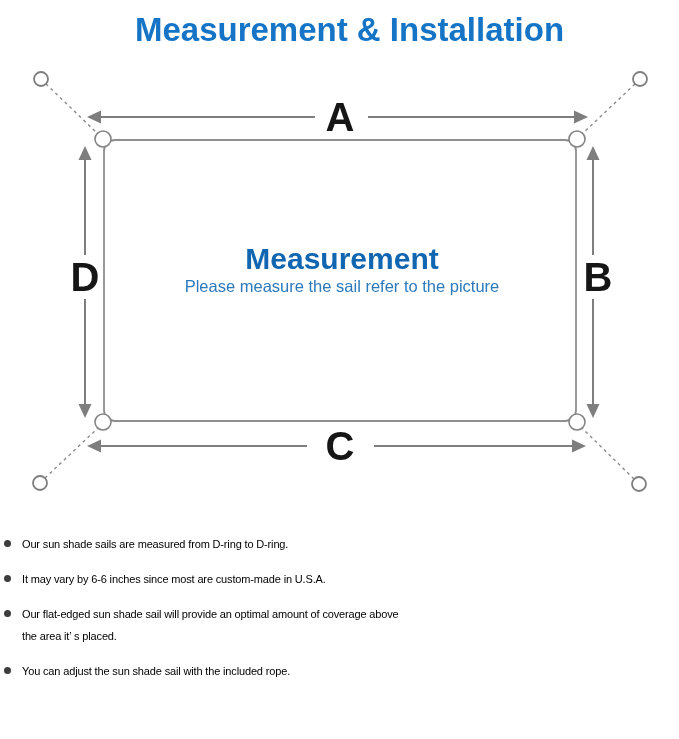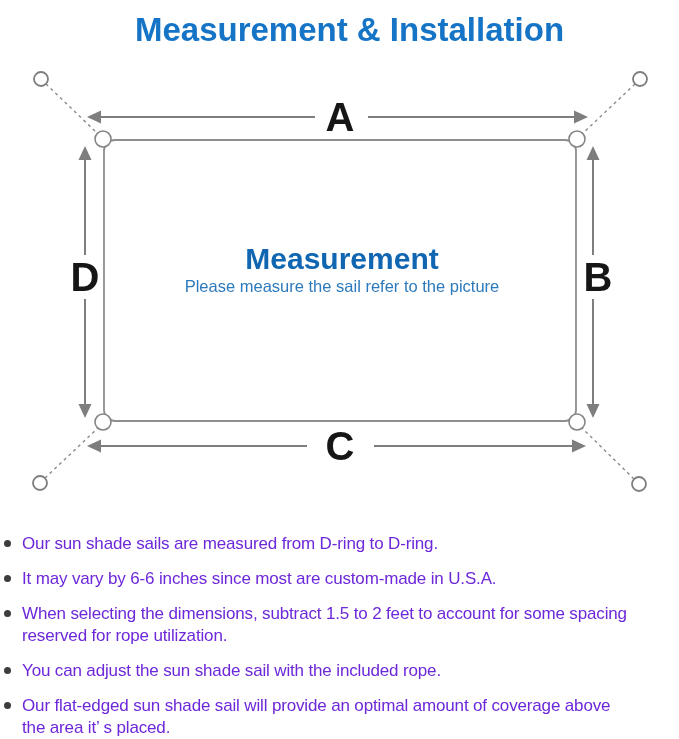--- a/index.html
+++ b/index.html
@@ -31,22 +31,22 @@
     font-family:"Liberation Sans", sans-serif;
     font-size:16.5px; fill:#2c79bc;
     text-anchor:middle;
   }
   .notes {
     position:absolute; top:533px; left:4px; width:673px;
     margin:0; padding:0; list-style:none;
   }
   .note {
     position:relative; padding-left:18px; margin:0 0 13px 0;
-    font-size:17px; line-height:22px; letter-spacing:-0.15px;
-    color:#6d28d9;
+    font-size:11px; line-height:22px; letter-spacing:-0.15px;
+    color:#000000;
   }
   .note .dot {
     position:absolute; left:0; top:7px;
     width:7px; height:7px; border-radius:50%;
     background:#3d3d3d;
   }
   .note .txt { white-space:pre-wrap; }
 </style>
 </head>
 <body>
@@ -124,25 +124,20 @@
   <li class="note">
     <span class="dot"></span>
     <span class="txt">Our sun shade sails are measured from D-ring to D-ring.</span>
   </li>
   <li class="note">
     <span class="dot"></span>
     <span class="txt">It may vary by 6-6 inches since most are custom-made in U.S.A.</span>
   </li>
   <li class="note">
     <span class="dot"></span>
-    <span class="txt">When selecting the dimensions, subtract 1.5 to 2 feet to account for some spacing
-reserved for rope utilization.</span>
+    <span class="txt">Our flat-edged sun shade sail will provide an optimal amount of coverage above
+the area it’ s placed.</span>
   </li>
   <li class="note">
     <span class="dot"></span>
     <span class="txt">You can adjust the sun shade sail with the included rope.</span>
   </li>
-  <li class="note">
-    <span class="dot"></span>
-    <span class="txt">Our flat-edged sun shade sail will provide an optimal amount of coverage above
-the area it’ s placed.</span>
-  </li>
 </ul>
 
 </body></html>

